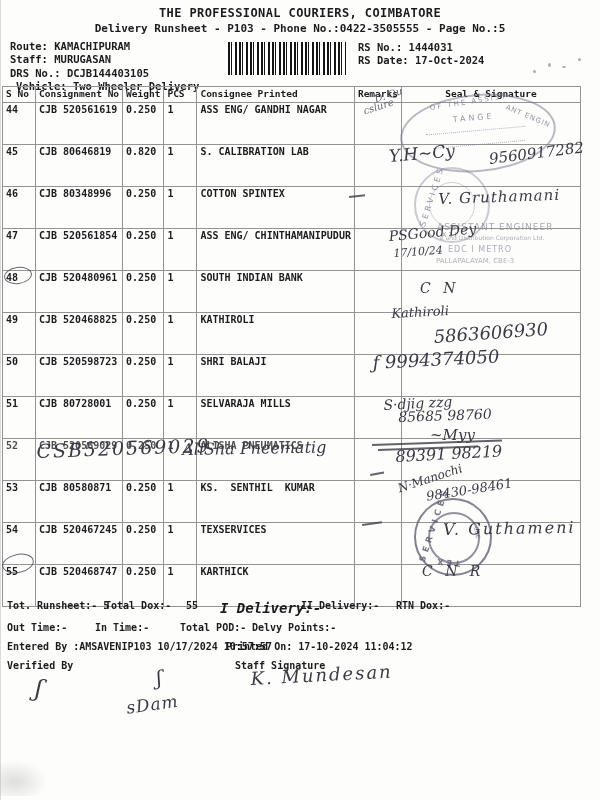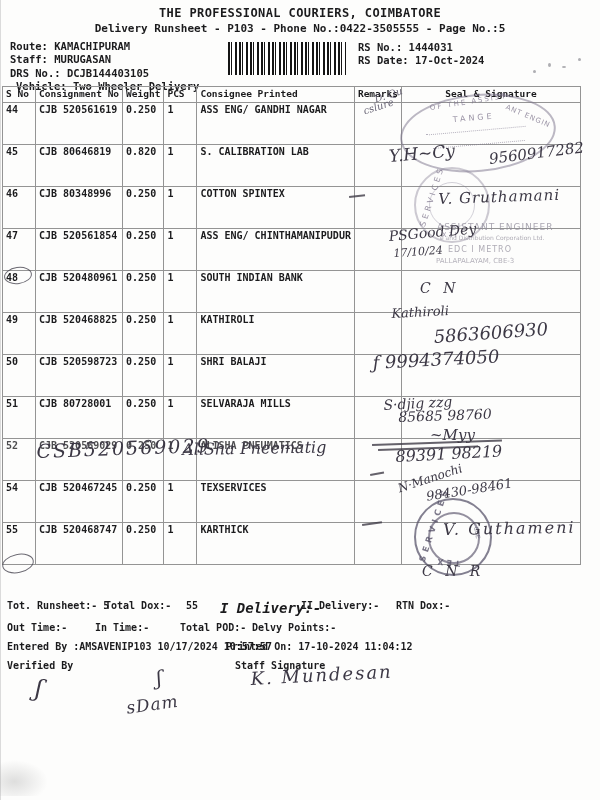--- a/index.html
+++ b/index.html
@@ -145,20 +145,29 @@
     <tr class="cut">
           <td>52</td>
           <td>CJB 520569029</td>
           <td>0.250</td>
           <td>1</td>
           <td>ALISHA PNEUMATICS</td>
           <td></td>
           <td></td>
         </tr>
     <tr>
+          <td>53</td>
+          <td>CJB 80580871</td>
+          <td>0.250</td>
+          <td>1</td>
+          <td>KS.  SENTHIL  KUMAR</td>
+          <td></td>
+          <td></td>
+        </tr>
+    <tr>
           <td>54</td>
           <td>CJB 520467245</td>
           <td>0.250</td>
           <td>1</td>
           <td>TEXSERVICES</td>
           <td></td>
           <td></td>
         </tr>
     <tr>
           <td>55</td>

